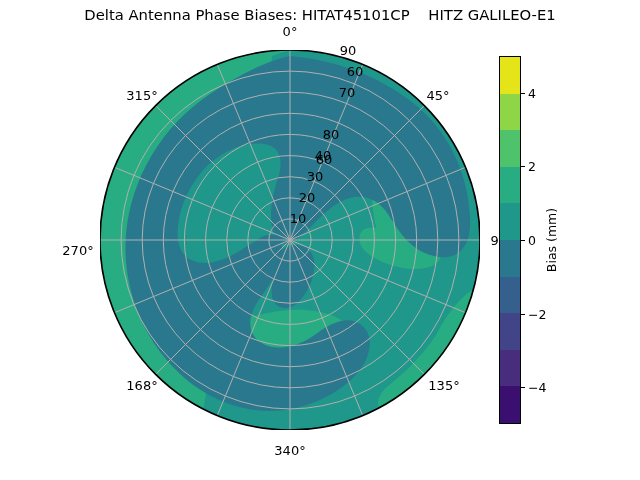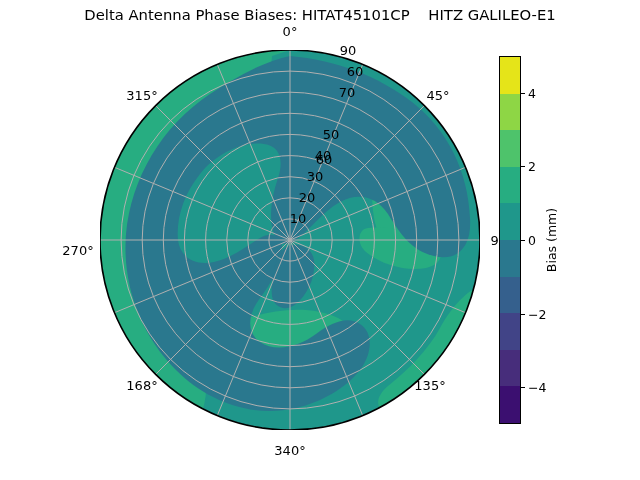--- a/index.html
+++ b/index.html
@@ -210,31 +210,31 @@
         <line x1="190" y1="190" x2="55.6" y2="55.6"></line>
         <line x1="190" y1="190" x2="117.3" y2="14.5"></line>
       </g>
 
       <circle cx="190" cy="190" r="190" fill="none" stroke="#000000" stroke-width="1.6"></circle>
     </svg>
 
     <div class="theta-label" style="left:190px; top:-19px;">0°</div>
     <div class="theta-label" style="left:338px; top:45px;">45°</div>
     <div class="theta-label" style="left:402px; top:190px;">90°</div>
-    <div class="theta-label" style="left:330px; top:335px;text-align:right;">135°</div>
+    <div class="theta-label" style="left:344px; top:335px;text-align:right;">135°</div>
     <div class="theta-label" style="left:190px; top:400px;">340°</div>
     <div class="theta-label" style="left:42px; top:335px;">168°</div>
     <div class="theta-label" style="left:-22px; top:190px;margin-top:10px;">270°</div>
     <div class="theta-label" style="left:42px; top:45px;">315°</div>
 
     <div class="r-label" style="left:198px; top:168px;">10</div>
     <div class="r-label" style="left:207px; top:147px;">20</div>
     <div class="r-label" style="left:215px; top:126px;">30</div>
     <div class="r-label" style="left:223px; top:105px;">40</div>
-    <div class="r-label" style="left:231px; top:84px;">50</div>
+    <div class="r-label" style="left:231px; top:84px;">80</div>
     <div class="r-label" style="left:224px; top:63px;margin-top:46px;">60</div>
     <div class="r-label" style="left:247px; top:42px;">70</div>
     <div class="r-label" style="left:255px; top:21px;">60</div>
     <div class="r-label" style="left:248px; top:0px;">90</div>
   </div>
 
   <div id="colorbar-wrap">
     <div id="colorbar-strip">
         <div class="cb-band" style="background: rgb(229, 228, 25); height: 10%;"></div>
         <div class="cb-band" style="background: rgb(142, 214, 69); height: 10%;"></div>

